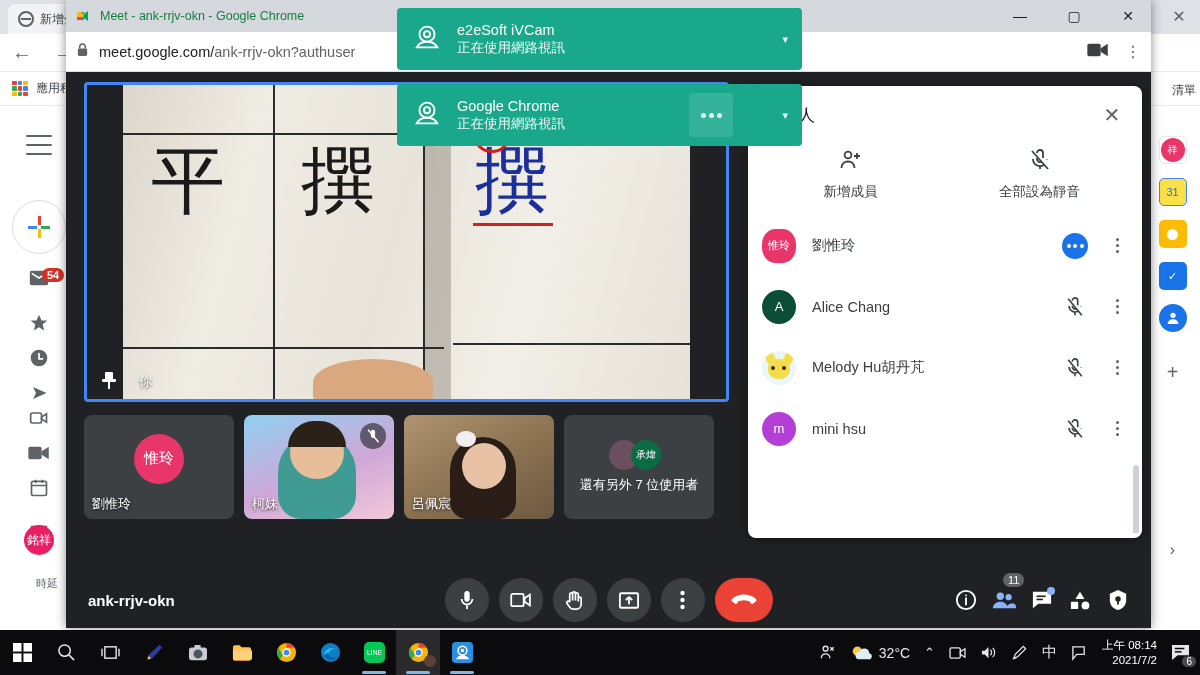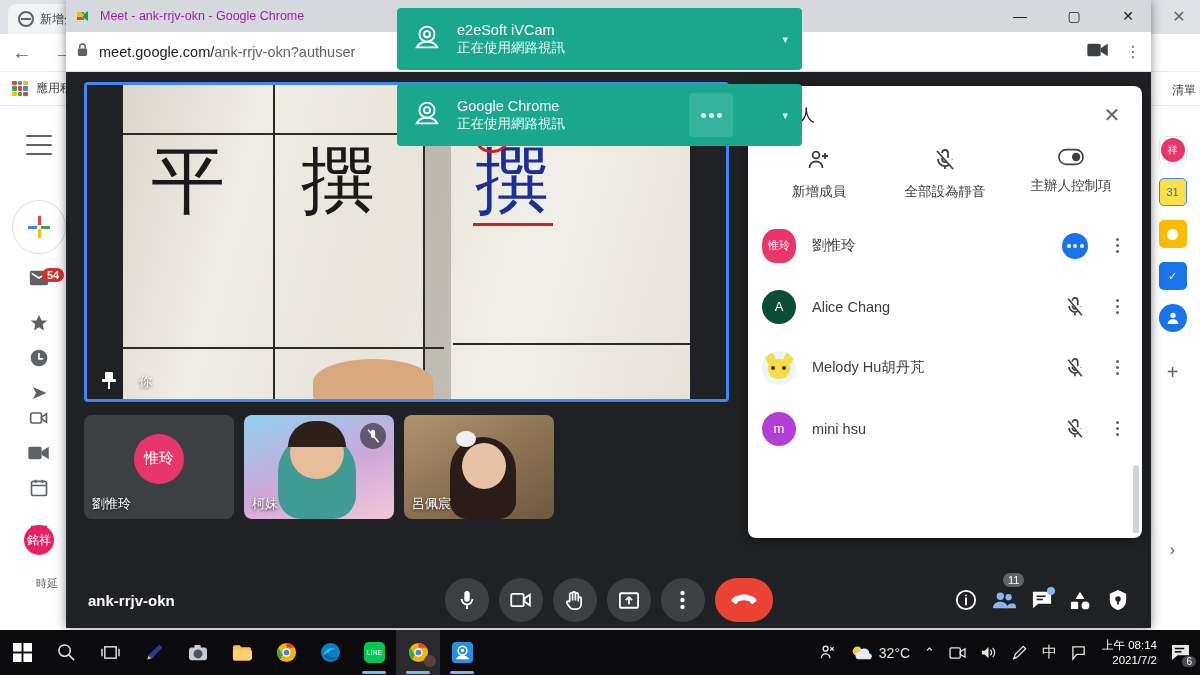--- a/index.html
+++ b/index.html
@@ -99,21 +99,21 @@
     position: absolute; left: 66px; top: 0; width: 1085px; height: 628px;
     background: #ffffff; box-shadow: 0 0 10px rgba(0,0,0,.45);
   }
   #chrome-titlebar {
     height: 32px; background: #d5d9de; display: flex; align-items: center;
     padding-left: 10px; gap: 8px;
   }
   #meet-favicon {
     width: 16px; height: 14px; position: relative; flex: 0 0 auto;
   }
-  #chrome-title { font-size: 12.5px; color: #a21caf; white-space: nowrap; }
+  #chrome-title { font-size: 12.5px; color: #15803d; white-space: nowrap; }
   .winbtn { width: 46px; height: 32px; display: flex; align-items: center;
     justify-content: center; font-size: 14px; color: #202124; }
   #chrome-urlbar {
     height: 40px; background: #fff; display: flex; align-items: center;
     gap: 10px; padding: 0 10px; border-bottom: 1px solid #e0e0e0;
   }
   #url-text { font-size: 14.5px; color: #202124; white-space: nowrap; overflow: hidden; }
   #url-text .dim { color: #5f6368; }
   #chrome-body {
     position: absolute; left: 0; top: 72px; right: 0; bottom: 0; background: #202124;
@@ -452,20 +452,27 @@
           <span class="thumb-name">柯妹</span>
         </div>
 
         <div class="thumb" style="background:linear-gradient(150deg,#b09471 0%,#8d7452 50%,#6d5942 100%)">
           <span style="position:absolute;left:46px;top:22px;width:66px;height:82px;border-radius:34px 34px 18px 18px;background:#2a1d18;"></span>
           <span style="position:absolute;left:58px;top:28px;width:44px;height:46px;border-radius:50%;background:#e8c2a4;"></span>
           <span style="position:absolute;left:52px;top:16px;width:20px;height:16px;border-radius:50%;background:#f0f0f0;"></span>
           <span class="thumb-name">呂佩宸</span>
         </div>
 
+        <div class="thumb" id="more-thumb">
+          <span id="more-thumb-avatars">
+            <span class="av" style="left:0;top:0;background:#6b4f5e;overflow:hidden"></span>
+            <span class="av" style="left:22px;top:0;background:#0b6b45">承煒</span>
+          </span>
+          <span id="more-thumb-text">還有另外 7 位使用者</span>
+        </div>
       </div>
     </div>
 
     <div id="meet-bottombar">
       <span id="meeting-code">ank-rrjv-okn</span>
 
       <div id="center-controls">
         <span class="ctl">
           <svg width="18" height="20" viewBox="0 0 20 22" fill="#fff">
               <rect x="7" y="1" width="6" height="12" rx="3"></rect>
@@ -567,29 +574,20 @@
     <div class="pa">
       <span>
         <svg width="24" height="24" viewBox="0 0 24 24" fill="none" stroke="#3c4043" stroke-width="1.8">
             <path d="M9 5a3 3 0 016 0v5m-6 0v1a3 3 0 004.6 2.6"></path>
             <path d="M5 11a7 7 0 0011 5.8M19 11v.5"></path>
             <path d="M12 18v3"></path>
             <path d="M4 3l16 18" stroke-width="1.8"></path>
           </svg>
       </span>
       <span>全部設為靜音</span>
-    </div>
-    <div class="pa">
-      <span>
-        <svg width="26" height="18" viewBox="0 0 28 18" fill="none" stroke="#3c4043" stroke-width="1.8">
-            <rect x="1" y="1" width="26" height="16" rx="8"></rect>
-            <circle cx="19.5" cy="9" r="4.5" fill="#3c4043" stroke="none"></circle>
-          </svg>
-      </span>
-      <span>主辦人控制項</span>
     </div>
   </div>
 
   <div id="people-list">
 
     <div class="prow">
       <span class="pav" style="background:#e8366b;border-radius:40% 40% 40% 40%/45% 45% 45% 45%;font-size:11px">惟玲</span>
       <span class="pname">劉惟玲</span>
       <span class="pmute">
         <span id="speaking-dots">

